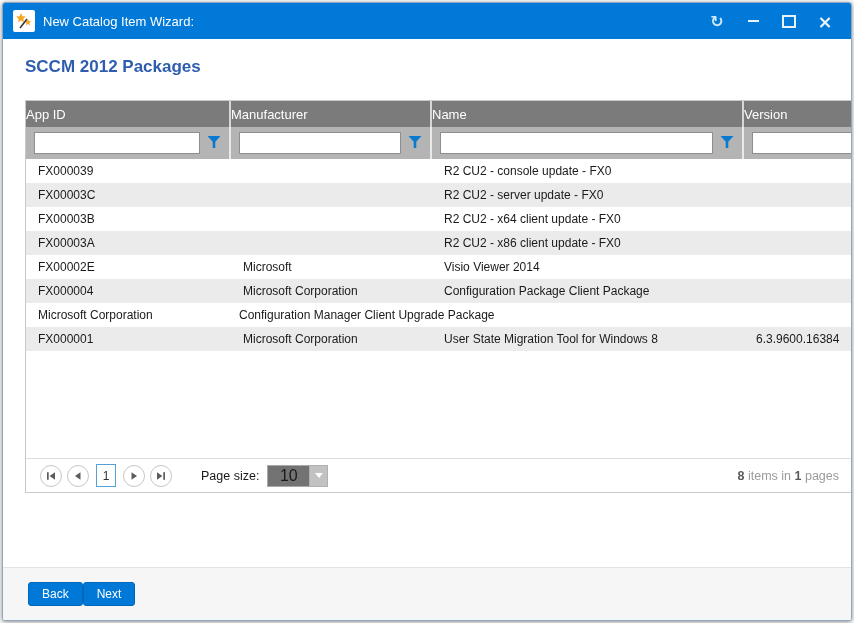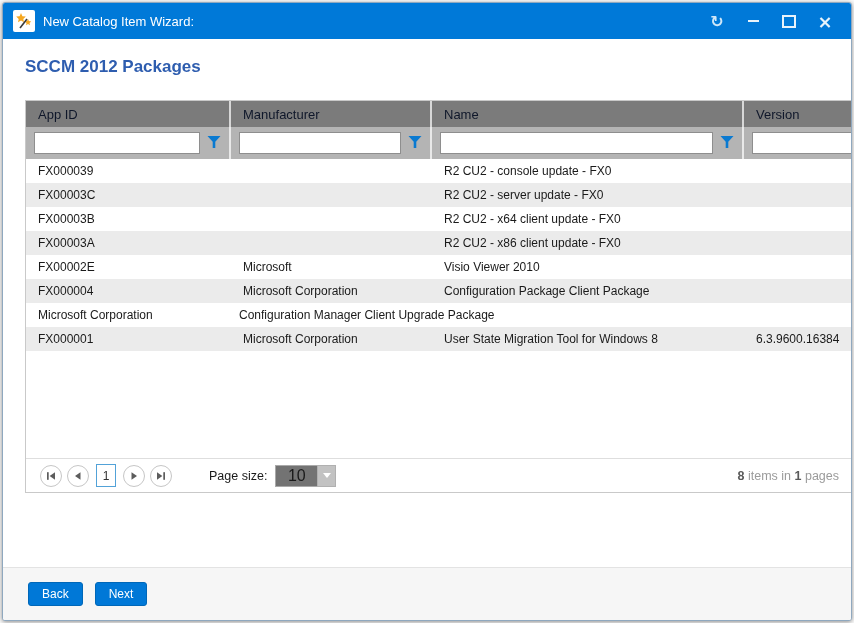--- a/index.html
+++ b/index.html
@@ -23,21 +23,21 @@
   
   .content{flex:1 1 auto;background:#fff;overflow:hidden;}
   h1{margin:18px 0 0 22px;font-size:17px;color:#2e5daf;font-weight:bold;}
   .instruction{margin:16px 0 0 22px;font-size:12px;color:#1a1a1a;}
   .note{margin:18px 0 0 22px;font-size:12px;color:#3a6cb8;font-style:italic;}
   .note b{margin-right:2px;}
   
   .grid{margin:23px 0 0 22px;width:calc(100% - 22px);height:393px;border:1px solid #c9c9c9;
     border-right:none;box-sizing:border-box;display:flex;flex-direction:column;overflow:hidden;}
   .grid-header{display:flex;height:26px;background:#7b7b7b;flex:0 0 auto;}
-  .hcell{color:#0f172a;font-size:13px;display:flex;align-items:center;padding-left:12px;
+  .hcell{color:#ffffff;font-size:13px;display:flex;align-items:center;
     box-sizing:border-box;border-right:2px solid rgba(255,255,255,.7);flex:0 0 auto;text-align:right;}
   .grid-filter{display:flex;height:32px;background:#b4b4b4;flex:0 0 auto;}
   .fcell{display:flex;align-items:center;padding:0 6px 0 8px;box-sizing:border-box;
     border-right:2px solid rgba(255,255,255,.7);flex:0 0 auto;}
   .fcell input{flex:1 1 auto;min-width:0;height:20px;border:1px solid #8e8e8e;
     background:#fff;outline:none;font-size:12px;padding:0 4px;}
   .funnel{flex:0 0 auto;width:16px;height:14px;margin-left:7px;display:flex;cursor:pointer;}
   .col-app_id{width:205px;} .col-manufacturer{width:201px;} .col-name{width:312px;}
   .col-version{flex:1 0 118px !important;border-right:none !important;}
   .grid-body{flex:0 0 auto;}
@@ -47,33 +47,33 @@
     box-sizing:border-box;flex:0 0 auto;white-space:nowrap;overflow:hidden;}
   .grid-spacer{flex:1 1 auto;background:#fff;}
   
   .grid-pager{flex:0 0 auto;height:33px;border-top:1px solid #dedede;background:#fff;
     display:flex;align-items:center;padding:0 12px 0 14px;}
   .pgbtn{width:22px;height:22px;border:1px solid #c6c6c6;border-radius:50%;background:#fff;
     display:flex;align-items:center;justify-content:center;margin-right:5px;cursor:pointer;box-sizing:border-box;}
   .page-box{width:20px;height:23px;border:1px solid #52a2d8;background:#fff;color:#333;
     font-size:12px;display:flex;align-items:center;justify-content:center;margin:0 7px 0 2px;
     box-sizing:border-box;cursor:pointer;}
-  .page-size-label{font-size:12.5px;color:#1a1a1a;margin-left:32px;margin-right:8px;}
+  .page-size-label{font-size:12.5px;color:#1a1a1a;margin-left:24px;margin-right:8px;}
   .page-size-select{display:flex;height:22px;cursor:pointer;}
   .ps-value{width:42px;border:1px solid #a9a9a9;border-right:none;background:#737373;font-size:16px;
     color:#1a1a1a;display:flex;align-items:center;justify-content:center;box-sizing:border-box;}
   .ps-btn{width:19px;background:#c2c2c2;border:1px solid #b0b0b0;display:flex;align-items:center;
     justify-content:center;box-sizing:border-box;}
   .ps-arrow{width:0;height:0;border-left:4px solid transparent;border-right:4px solid transparent;
     border-top:5px solid #fff;}
   .summary{margin-left:auto;font-size:12.5px;color:#9b9b9b;}
   .summary .num{color:#5a5a5a;font-weight:bold;}
   
   .footer{flex:0 0 auto;height:52px;background:#f6f6f6;border-top:1px solid #e3e3e3;
-    display:flex;align-items:center;padding-left:25px;gap:12px;}
+    display:flex;align-items:center;padding-left:25px;gap:0;}
   .btn{background:#0078d7;border:1px solid #0067b8;border-radius:3px;color:#fff;
     font-size:12px;font-family:inherit;padding:4px 13px;cursor:pointer;}
 </style>
 </head>
 <body>
 
 <div class="window">
 
   <div class="titlebar">
     <span class="title-icon">
@@ -158,21 +158,21 @@
           </div>
           <div class="grid-row alt">
             <div class="cell col-app_id">FX00003A</div>
             <div class="cell col-manufacturer"></div>
             <div class="cell col-name">R2 CU2 - x86 client update - FX0</div>
             <div class="cell col-version"></div>
           </div>
           <div class="grid-row">
             <div class="cell col-app_id">FX00002E</div>
             <div class="cell col-manufacturer">Microsoft</div>
-            <div class="cell col-name">Visio Viewer 2010</div>
+            <div class="cell col-name">Visio Viewer 2014</div>
             <div class="cell col-version"></div>
           </div>
           <div class="grid-row alt">
             <div class="cell col-app_id">FX000004</div>
             <div class="cell col-manufacturer">Microsoft Corporation</div>
             <div class="cell col-name">Configuration Package Client Package</div>
             <div class="cell col-version"></div>
           </div>
           <div class="grid-row">
             <div class="cell col-manufacturer">Microsoft Corporation</div>

